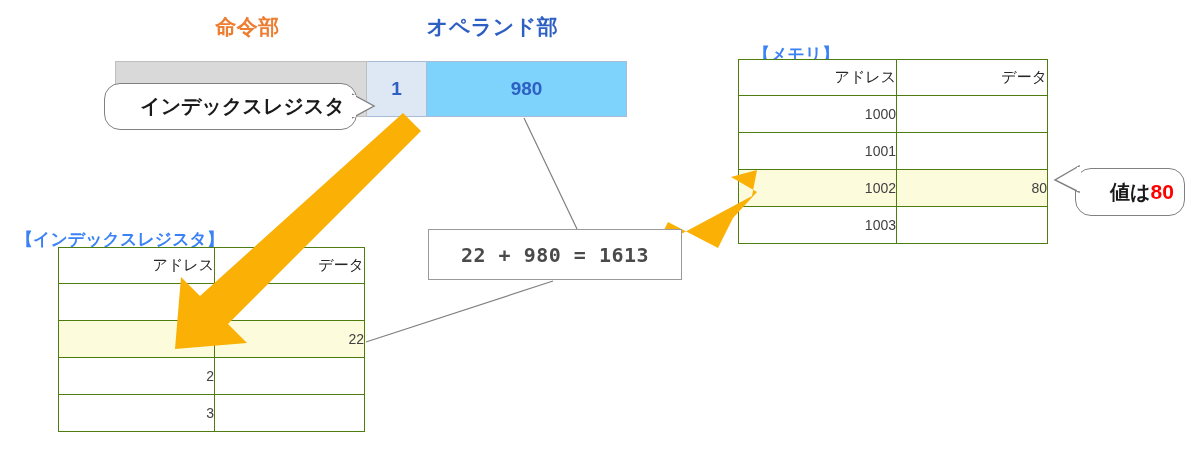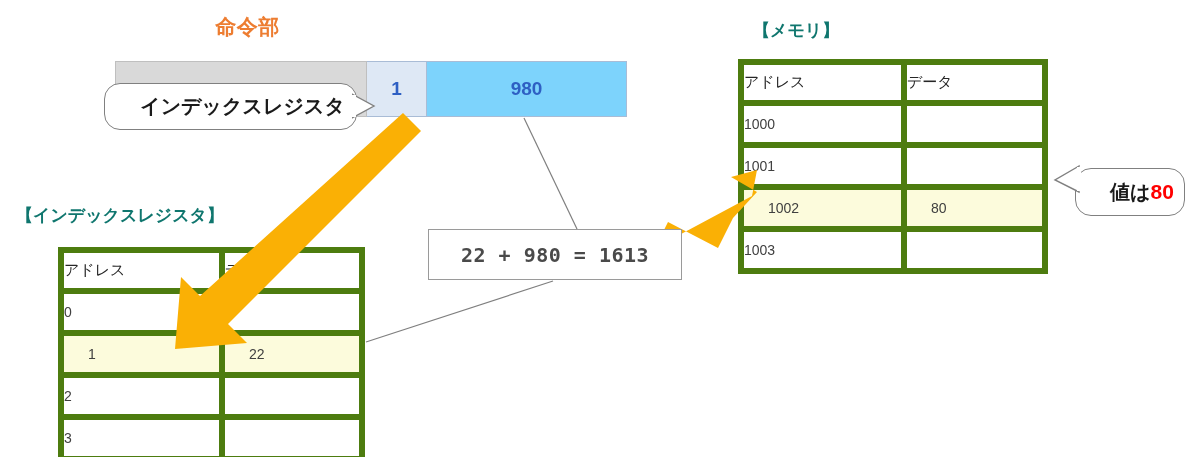--- a/index.html
+++ b/index.html
@@ -118,35 +118,36 @@
     font-size: 20px;
     color: #4a4a4a;
     letter-spacing: 0.5px;
     white-space: nowrap;
   }
 
   
   .table-label {
     font-weight: bold;
     font-size: 17px;
-    color: #0f766e;
+    color: #3b82f6;
     white-space: nowrap;
+    margin-top: 24px;
   }
   #label-index-register { left: 16px; top: 204px; }
   #label-memory { left: 753px; top: 19px; }
 
   
   table.grid {
     border-collapse: collapse;
     table-layout: fixed;
     background: #ffffff;
   }
   table.grid th, table.grid td {
-    border: 6px solid #4d7c0f;
-    text-align: left;
+    border: 1px solid #4d7c0f;
+    text-align: right;
     font-weight: normal;
     color: #404040;
     font-size: 14px;
     height: 36px;
     padding: 0;
   }
   table.grid th {
     font-size: 15px;
     color: #262626;
     height: 35px;
@@ -185,20 +186,21 @@
 
   
   .tail { z-index: 7; }
 </style>
 </head>
 <body>
 
 <div id="stage">
 
   <div class="abs col-header" id="header-instruction">命令部</div>
+  <div class="abs col-header" id="header-operand">オペランド部</div>
 
   <div class="abs" id="instr-bar">
     <div class="bar-cell" id="bar-opcode"></div>
     <div class="bar-cell" id="bar-index">1</div>
     <div class="bar-cell" id="bar-address">980</div>
   </div>
 
   <div class="abs callout" id="callout-index-register">インデックスレジスタ</div>
   <svg class="abs tail" style="left:352px; top:92px; width:24px; height:34px;" viewBox="0 0 24 34">
     <polygon points="0,2 22,14 0,26" fill="#ffffff" stroke="#808080" stroke-width="1.4"></polygon>

